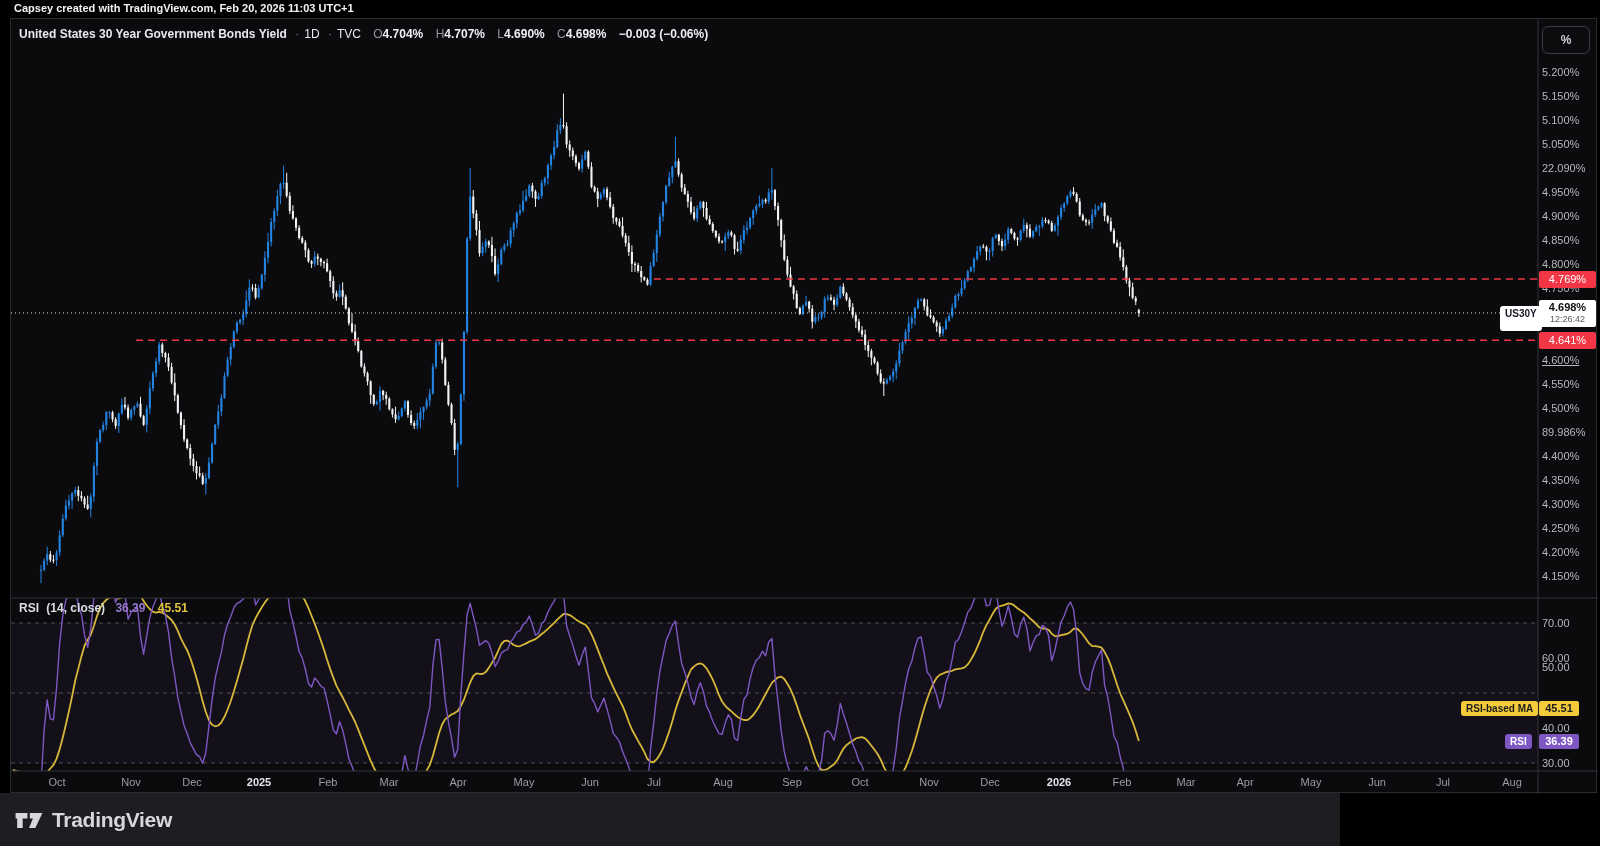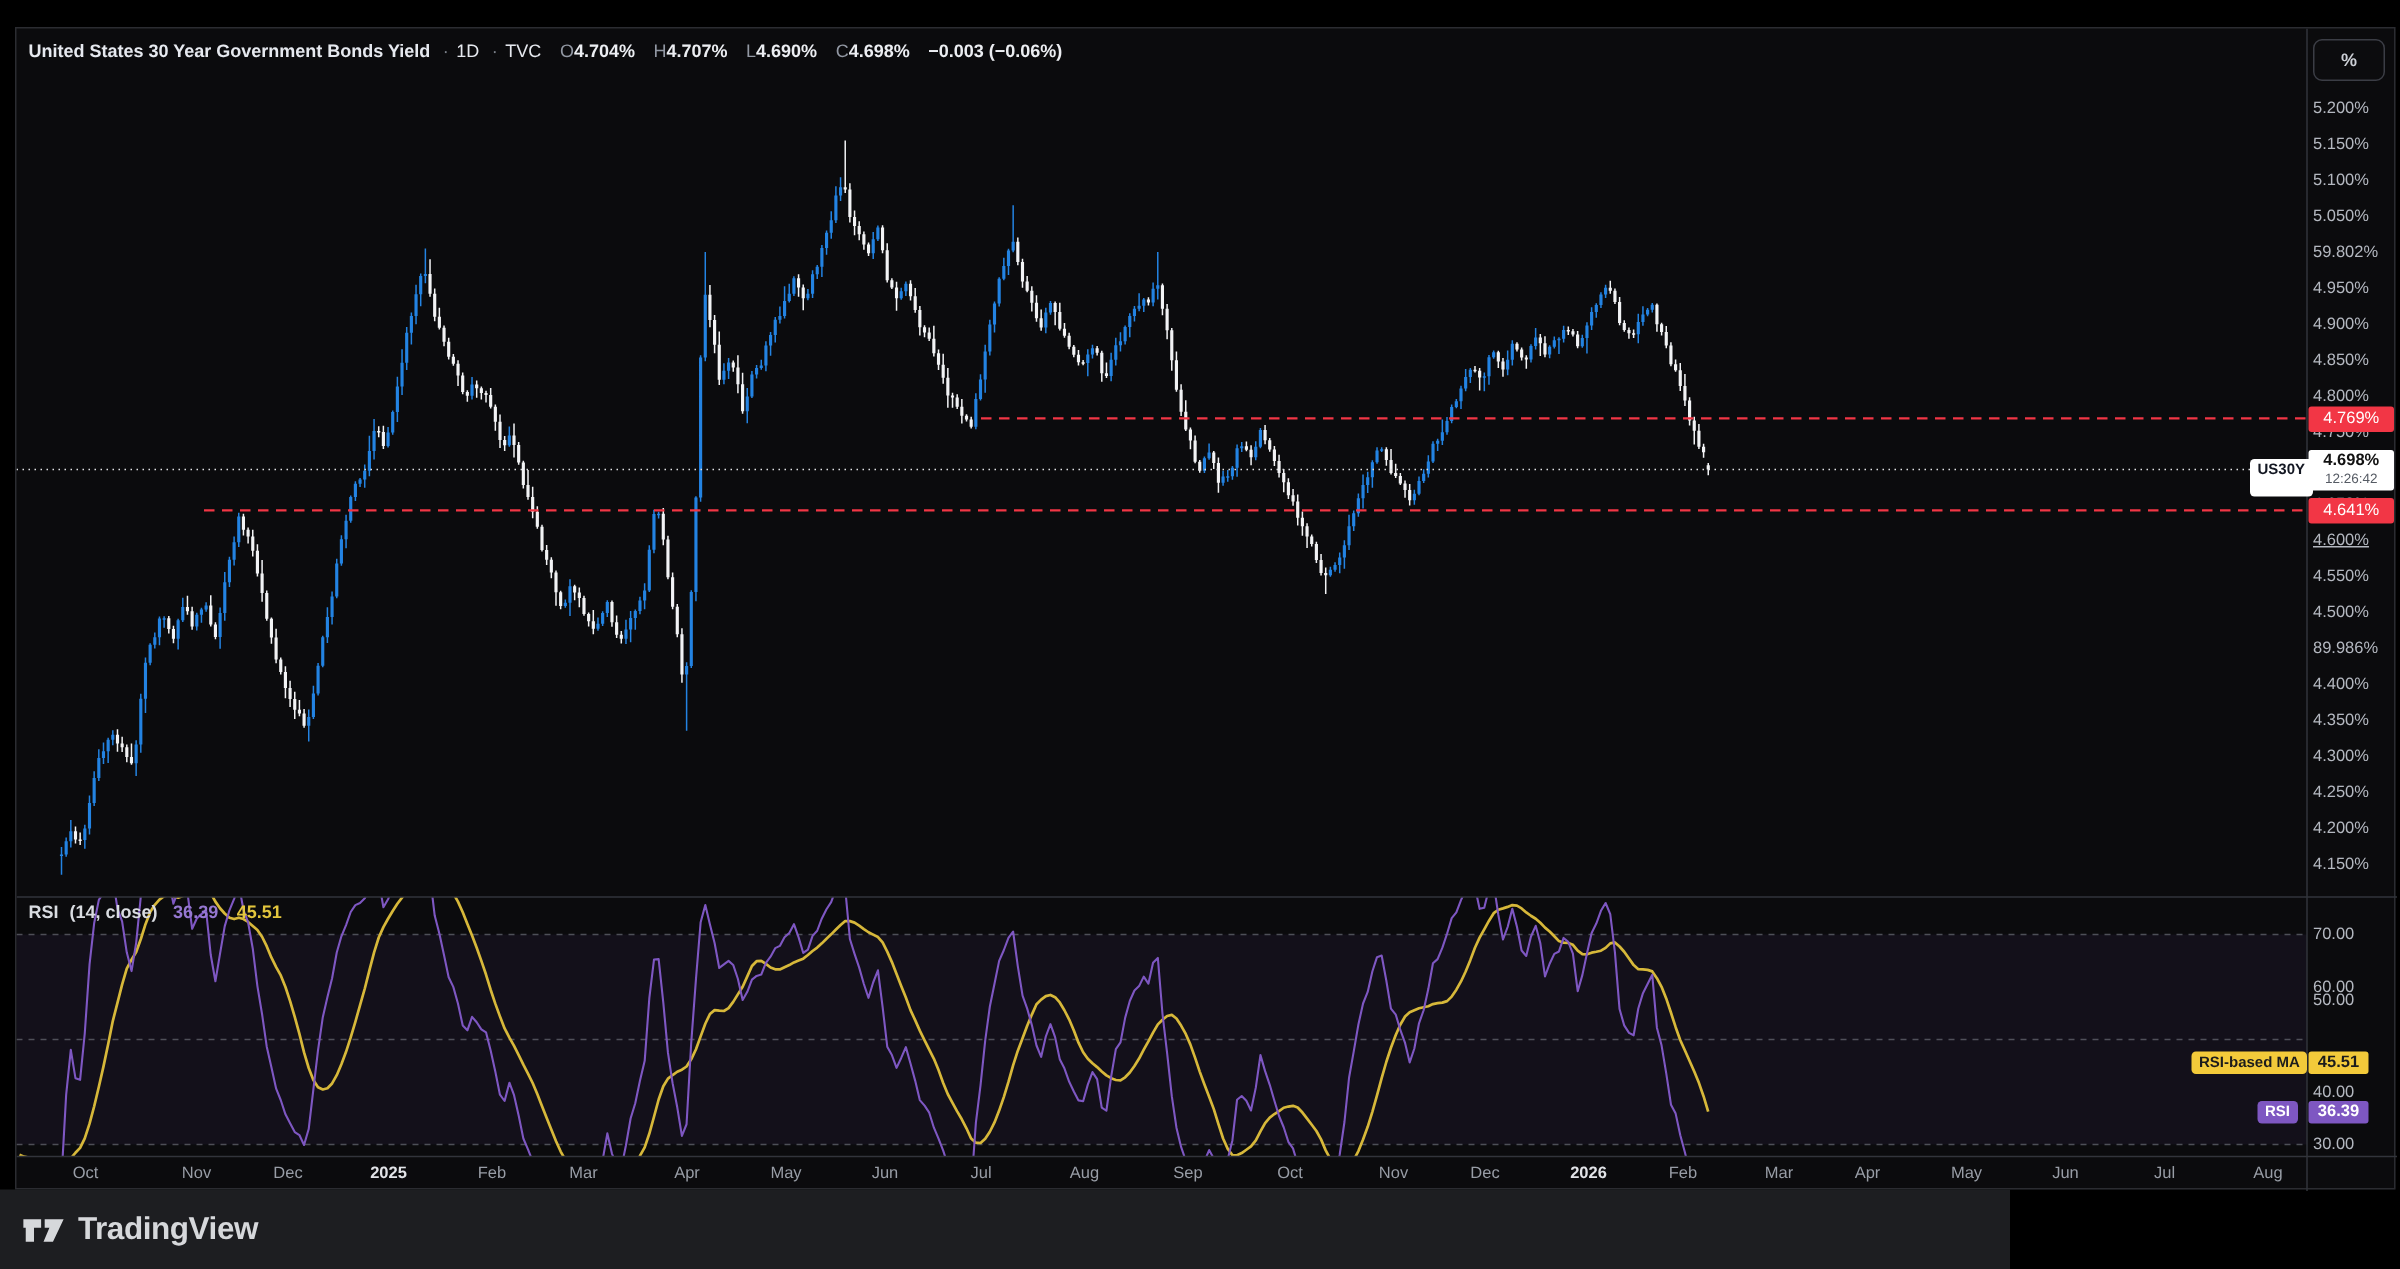--- a/index.html
+++ b/index.html
@@ -45,20 +45,23 @@
     border-radius:2px;font-size:11px;font-weight:600;text-align:center;z-index:3;}
   .footer{position:absolute;left:0;top:793px;width:1340px;height:53px;background:#1d1e21;display:flex;align-items:center;}
   .footer .logo{margin-left:14px;display:flex;align-items:center;gap:8px;}
   .footer .lt{color:#d6d8db;font-size:21px;font-weight:800;letter-spacing:-0.3px;}
 </style>
 </head>
 <body>
 
 <div id="stage">
 
+  <div class="topbar">
+    <span>Capsey created with TradingView.com, Feb 20, 2026 11:03 UTC+1</span>
+  </div>
 
   <div class="chart">
     <svg id="chart-svg" width="1587" height="775">
         <defs>
           <clipPath id="p1">
             <rect x="0" y="0" width="1527" height="579"></rect>
           </clipPath>
           <clipPath id="p2">
             <rect x="0" y="579" width="1527" height="173"></rect>
           </clipPath>
@@ -131,21 +134,21 @@
     <div class="rsitag" style="left:1494px;top:715px;">
       <span>RSI</span>
     </div>
     <div class="rsibox" style="top:715px;">
       <span>36.39</span>
     </div>
   <div class="tick" style="top: 53px;">5.200%</div>
       <div class="tick" style="top: 77px;">5.150%</div>
       <div class="tick" style="top: 101px;">5.100%</div>
       <div class="tick" style="top: 125px;">5.050%</div>
-      <div class="tick" style="top: 149px;">59.802%</div>
+      <div class="tick" style="top: 149px;">22.090%</div>
       <div class="tick" style="top: 173px;">4.950%</div>
       <div class="tick" style="top: 197px;">4.900%</div>
       <div class="tick" style="top: 221px;">4.850%</div>
       <div class="tick" style="top: 245px;">4.800%</div>
       <div class="tick" style="top: 269px;">4.750%</div>
       <div class="tick" style="top: 317px;">4.650%</div>
       <div class="tick" style="top: 341px; text-decoration: underline;">4.600%</div>
       <div class="tick" style="top: 365px;">4.550%</div>
       <div class="tick" style="top: 389px;">4.500%</div>
       <div class="tick" style="top: 413px;">89.986%</div>

